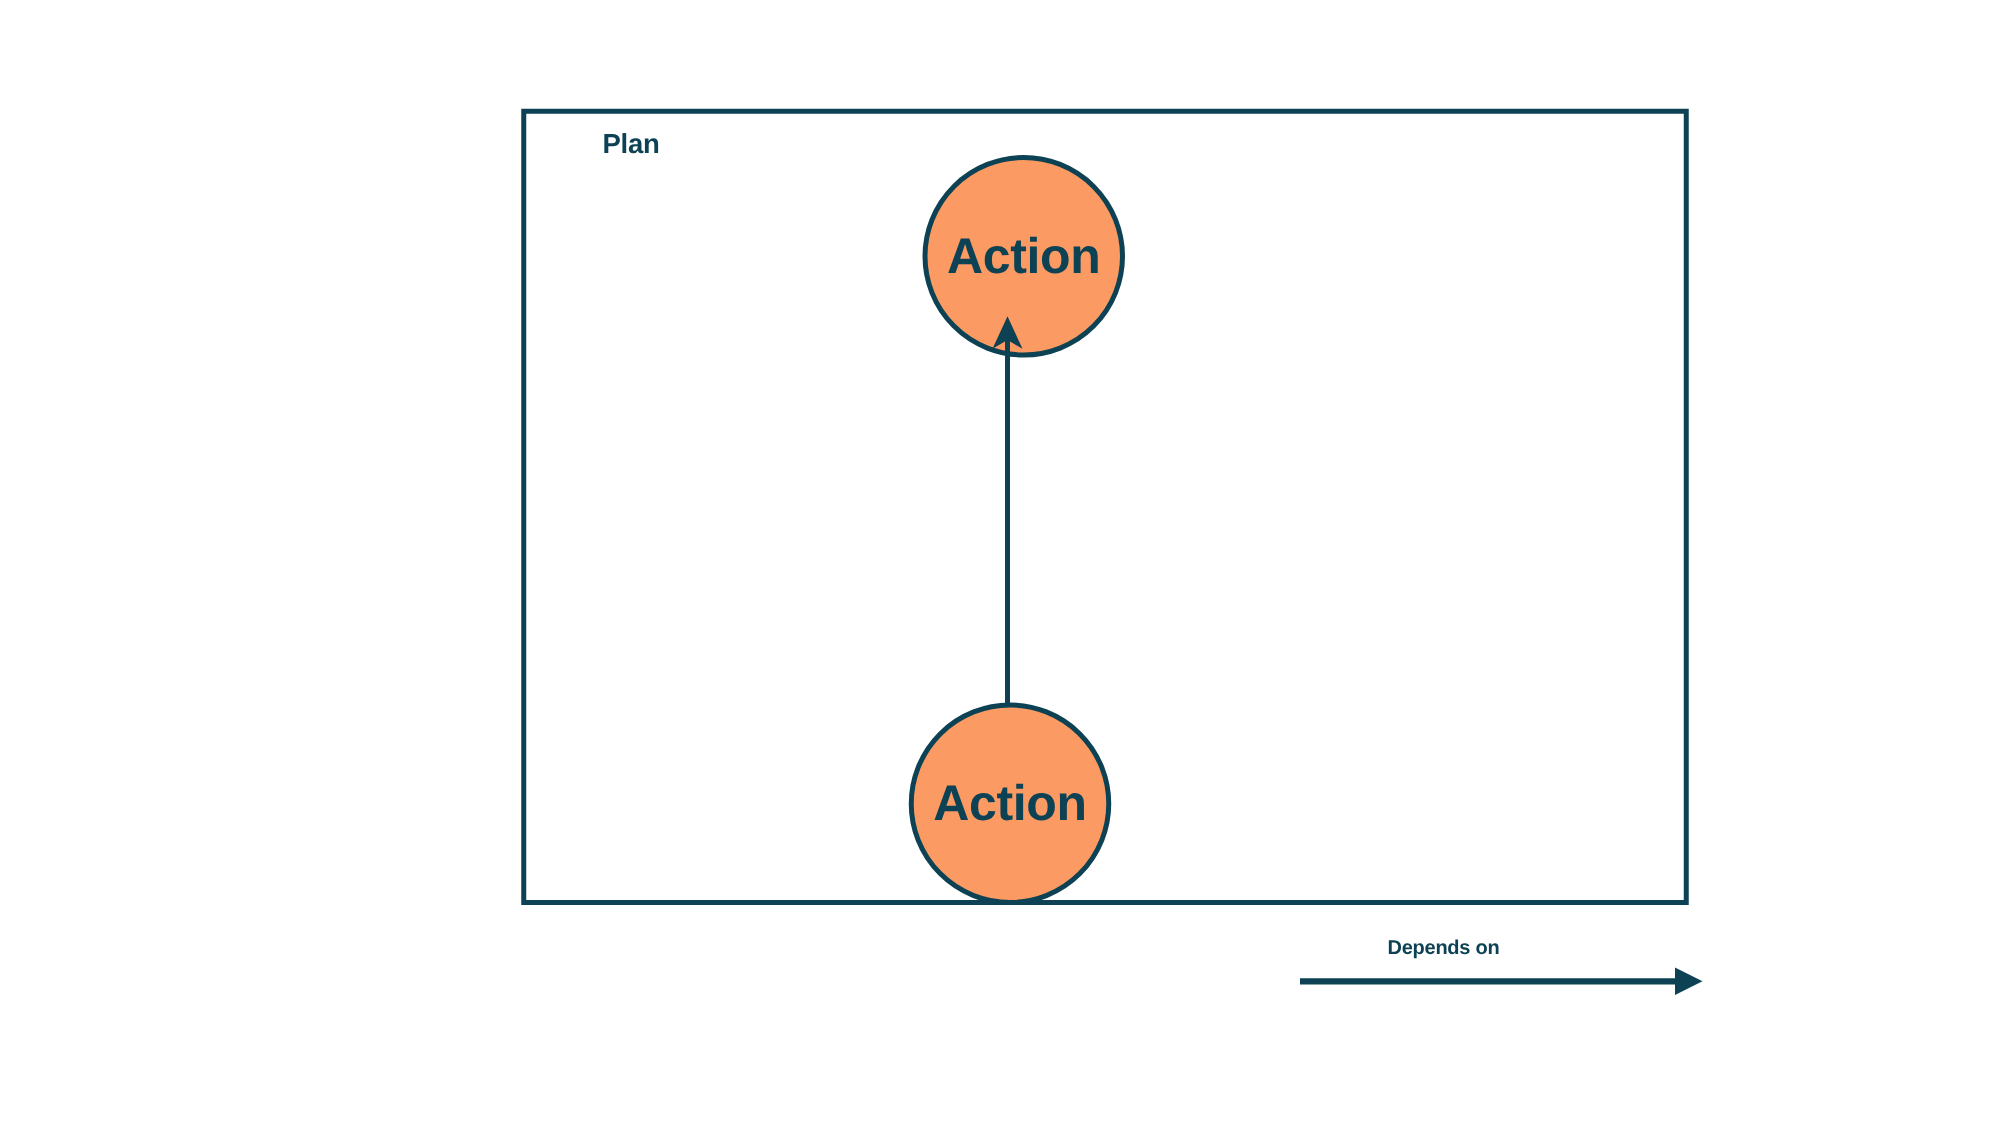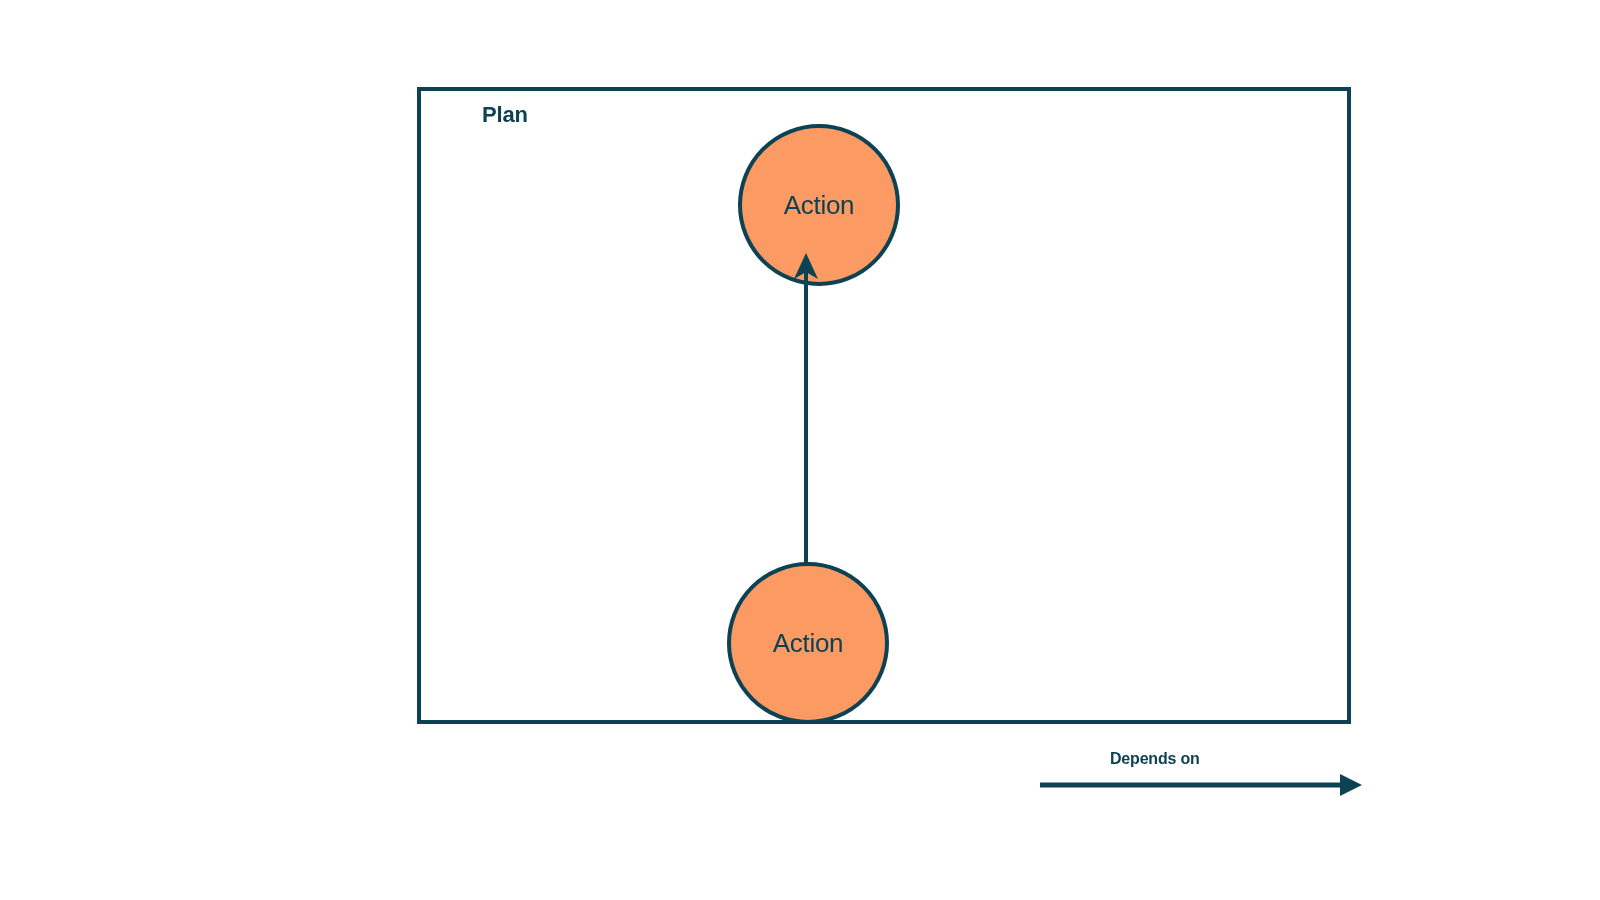--- a/index.html
+++ b/index.html
@@ -57,22 +57,22 @@
     border-radius: 50%;
     background: #fb9a62;
     border: 4px solid #0d4254;
     box-sizing: border-box;
     display: flex;
     align-items: center;
     justify-content: center;
   }
   .node-label {
     font-family: "Liberation Sans", sans-serif;
-    font-size: 26px;
-    font-weight: 400;
+    font-size: 40px;
+    font-weight: 700;
     color: #0d4254;
     letter-spacing: -0.3px;
     line-height: 1;
     white-space: nowrap;
   }
 
   #node-top {
     left: 738px;
     top: 124px;
   }

